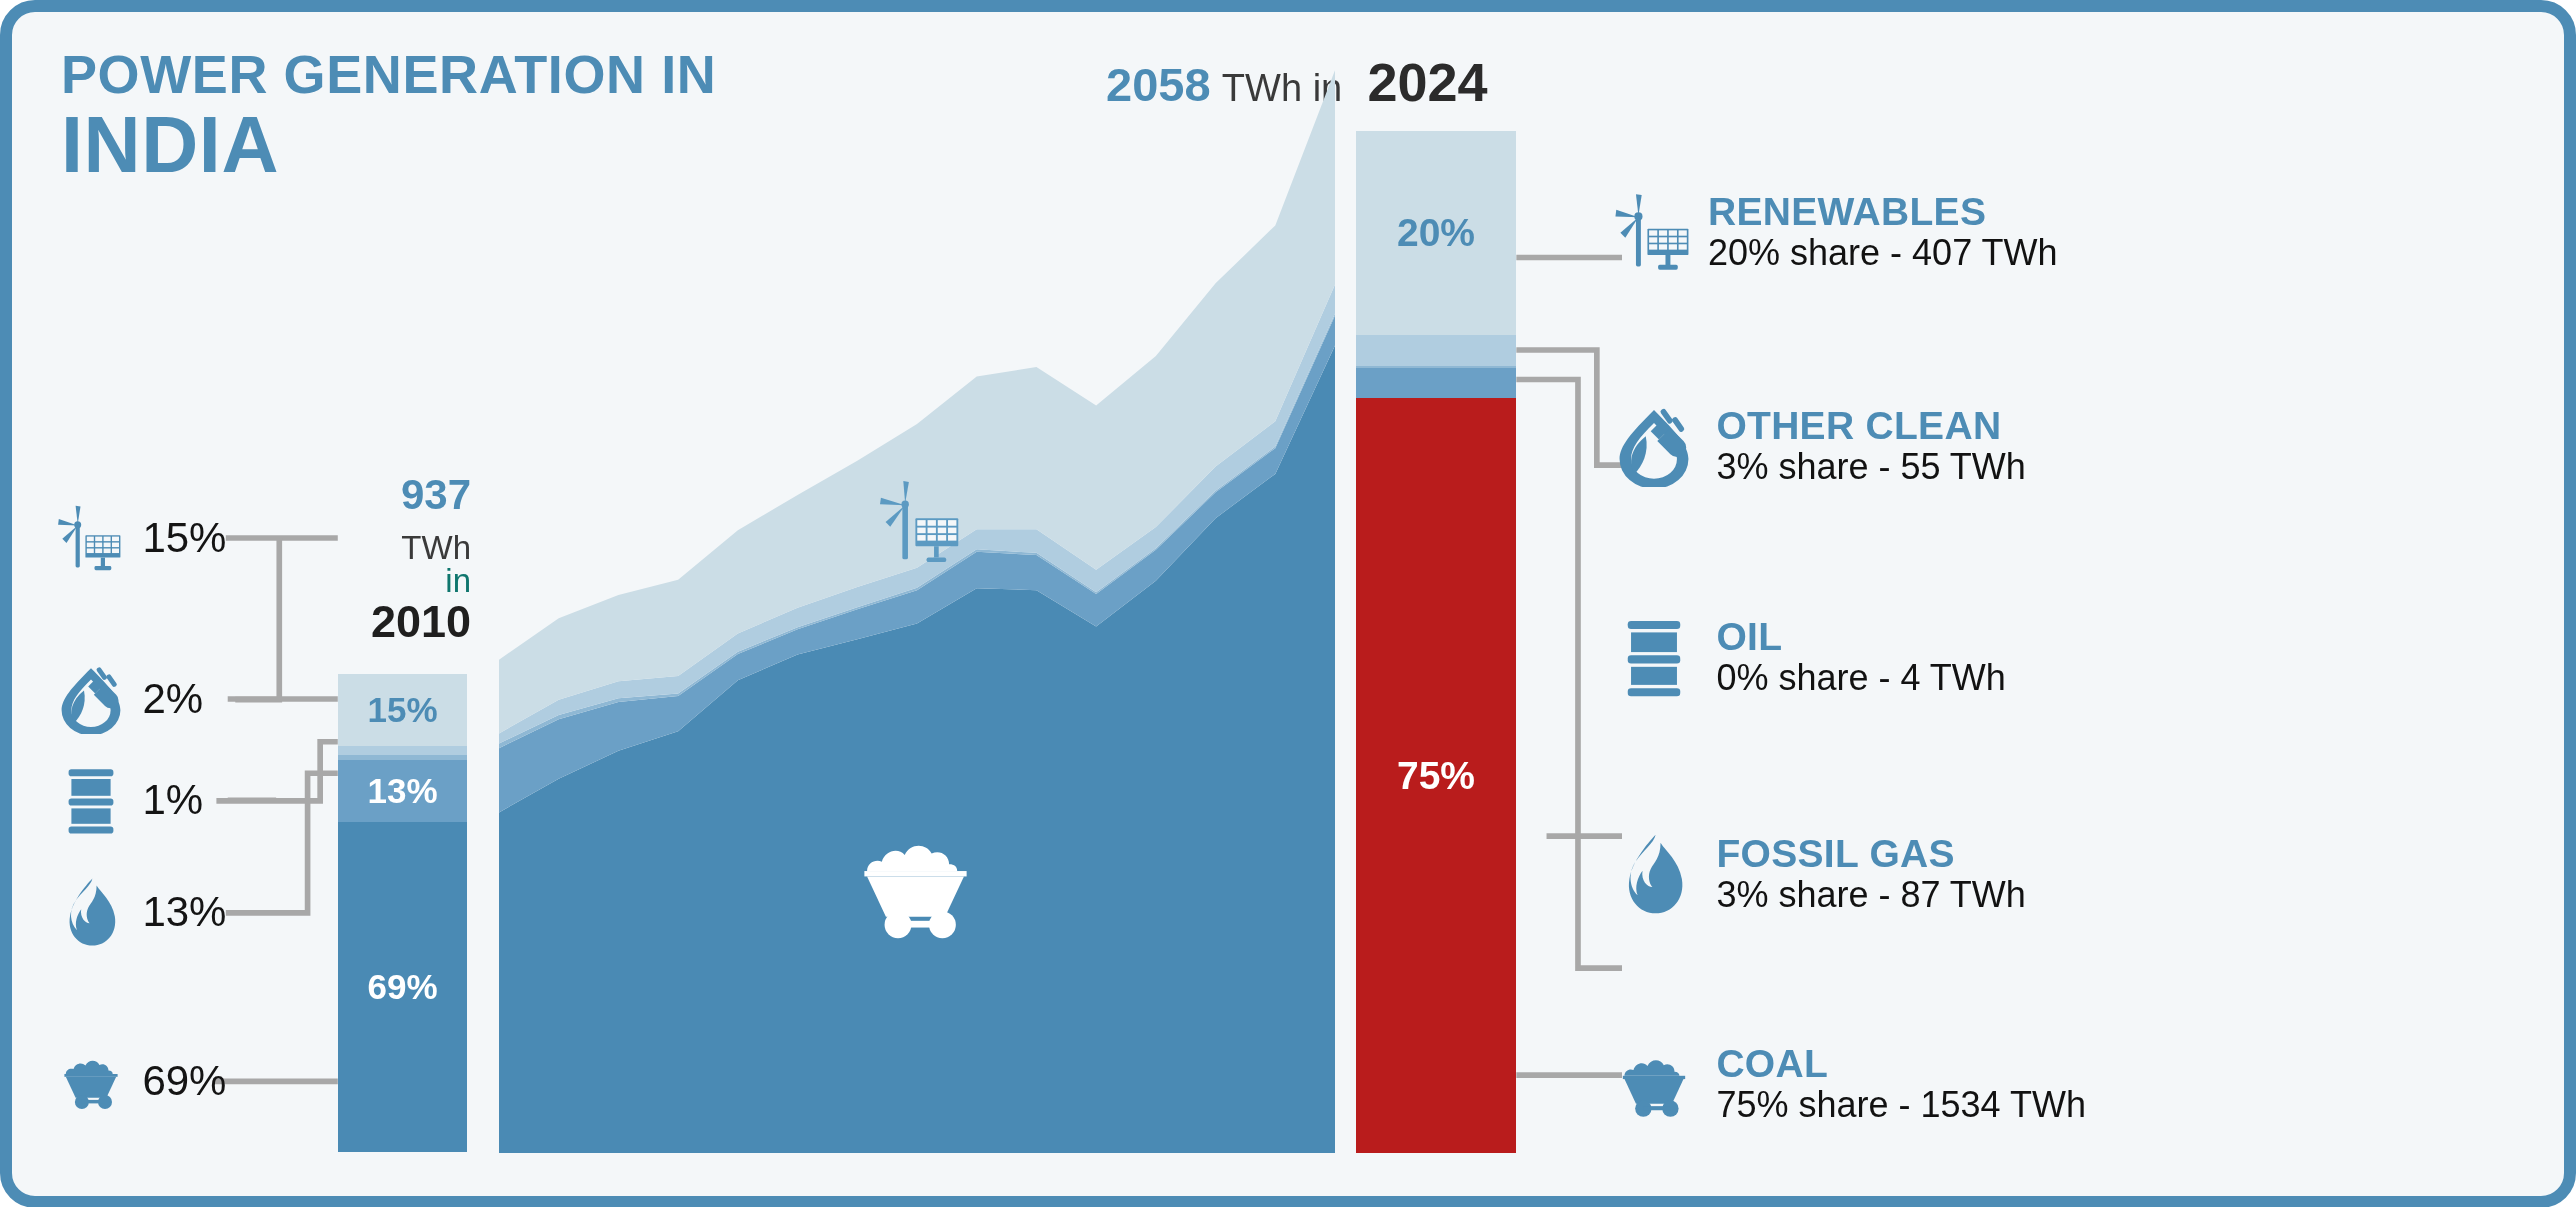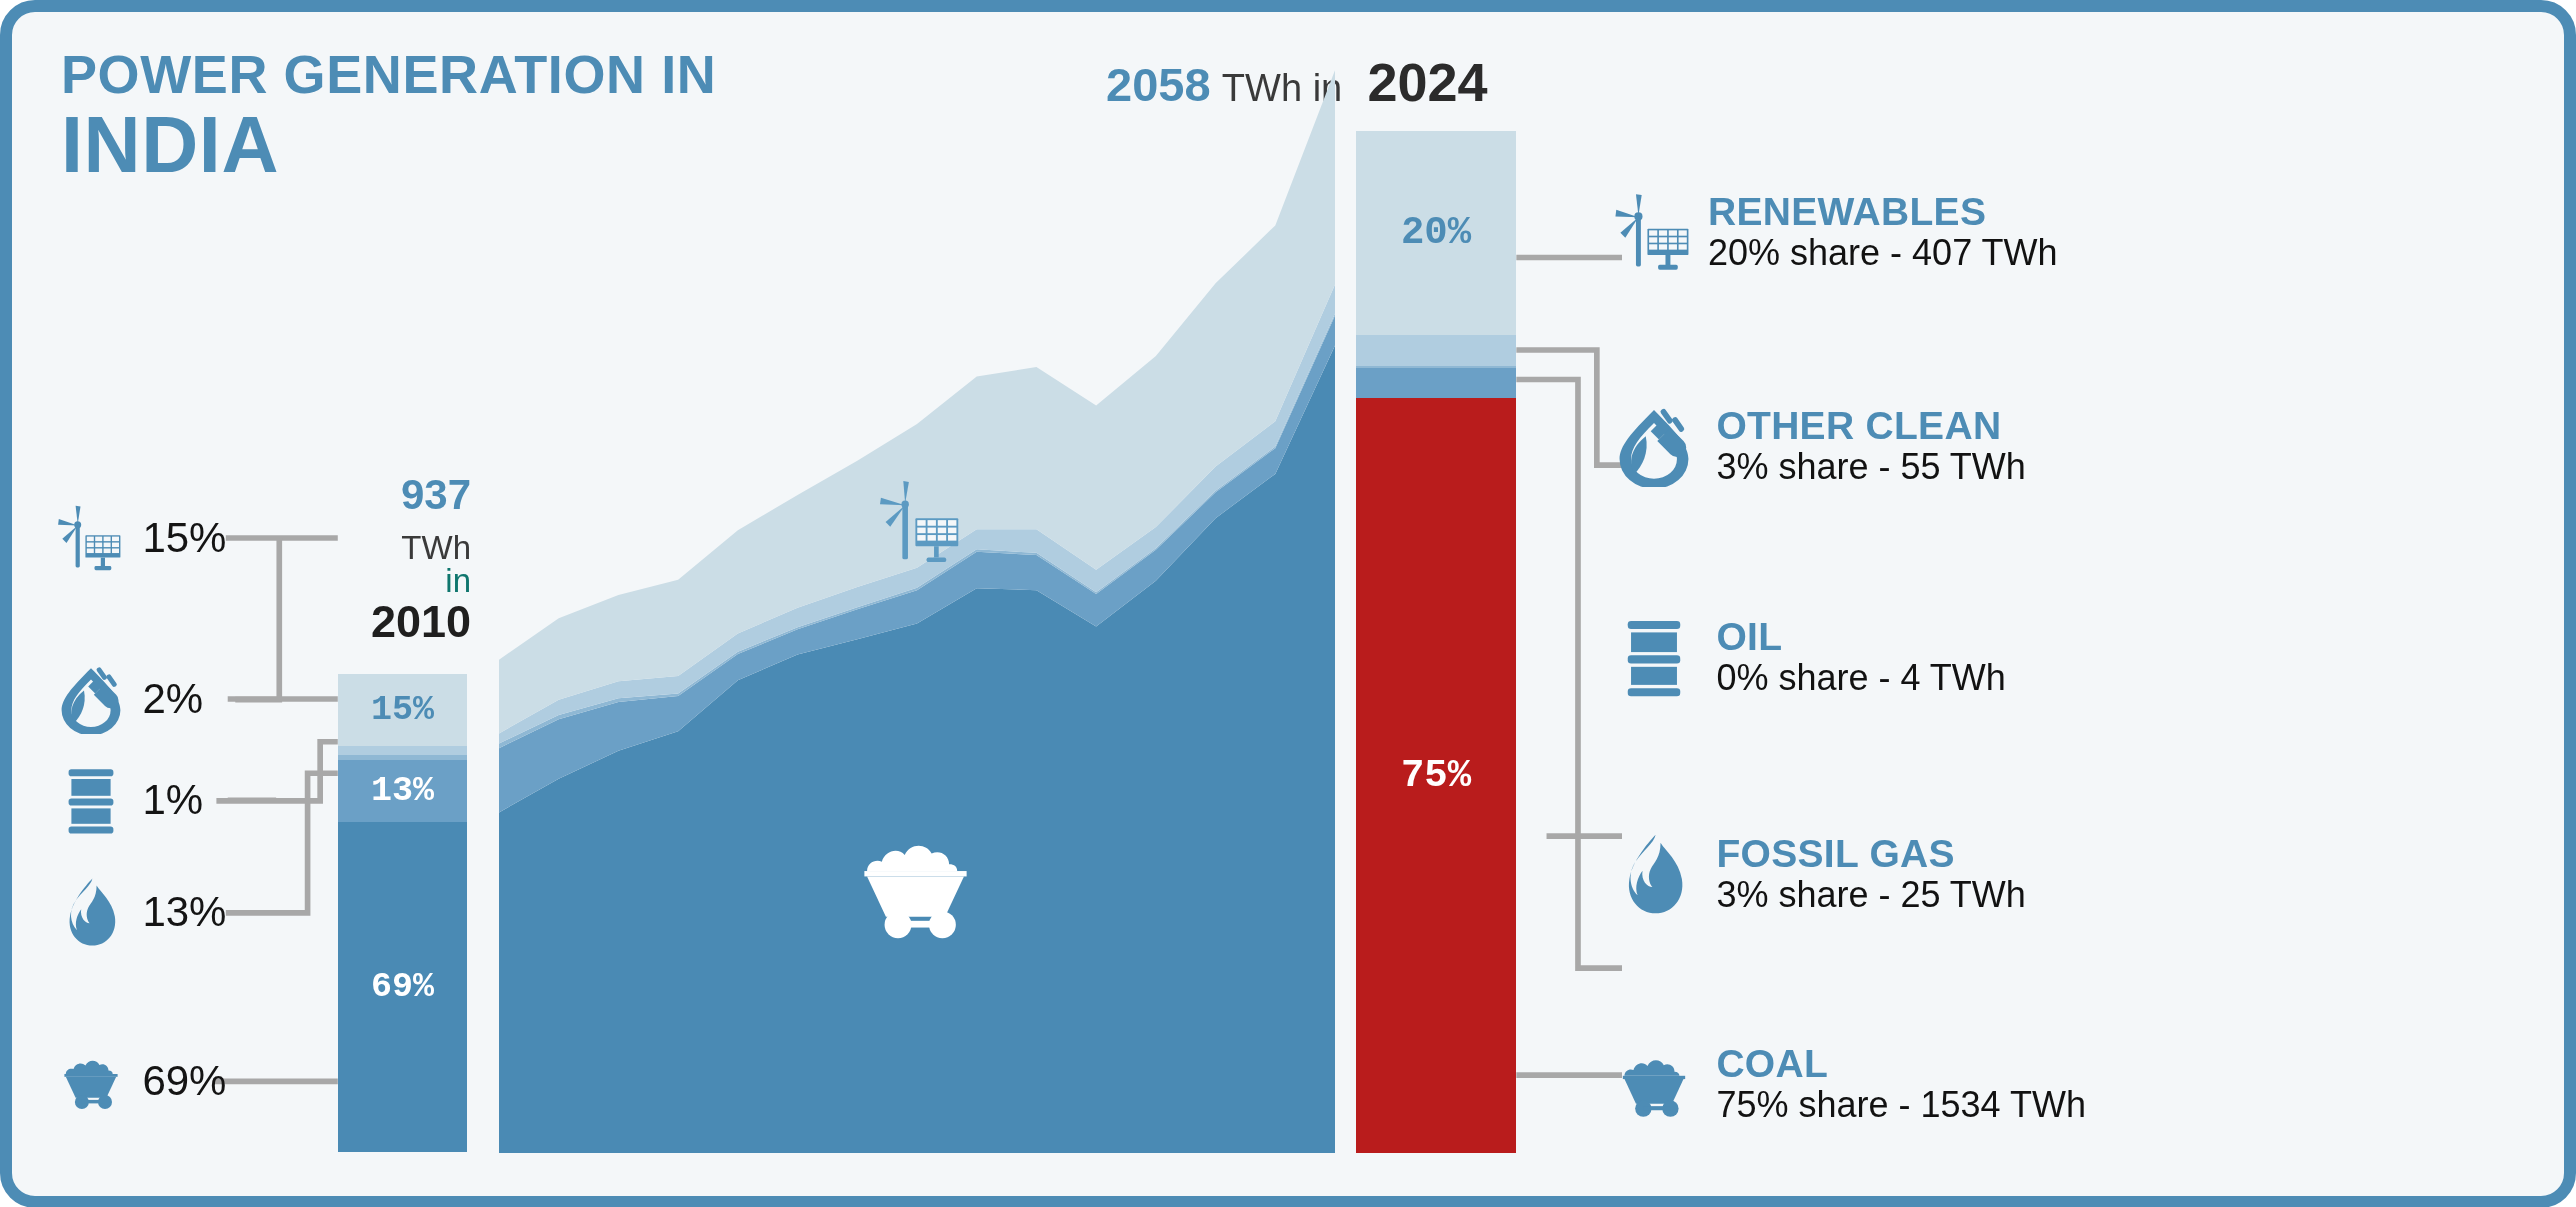--- a/index.html
+++ b/index.html
@@ -43,21 +43,21 @@
   #head2010{
     position:absolute;left:330px;top:462px;width:129px;
     text-align:right;line-height:1.02;
   }
   #head2010 .twh-num{font-size:42px;font-weight:bold;color:#4d8cb5;display:block;}
   #head2010 .twh-unit{font-size:33px;color:#3a3a3a;display:block;margin-top:14px;}
   #head2010 .twh-in{font-size:33px;color:#0f766e;display:block;}
   #head2010 .yr{font-size:45px;font-weight:bold;color:#1f1f1f;display:block;margin-top:1.3px;}
 
   
-  .bar{position:absolute;display:flex;flex-direction:column;font-family:Liberation Mono, monospace;}
+  .bar{position:absolute;display:flex;flex-direction:column;}
   .seg{position:relative;width:100%;display:flex;align-items:center;}
   .seg-label{
     width:100%;text-align:center;font-weight:bold;
     font-size:35px;
   }
   .seg-label.dark{color:#4d8cb5;}
   .seg-label.light{color:#ffffff;}
 
   #bar2010{left:326px;top:662px;width:129px;height:478px;}
   #bar2024{left:1344px;top:119px;width:160px;height:1022px;}
@@ -356,21 +356,21 @@
         <div class="sub">0% share - 4 TWh</div>
      </div>
     </div>
   <div class="legend-item" id="lg3" style="left:1601px;top:821px;">
       <svg class="ico" viewBox="0 0 100 100" width="82" height="82">
         <path fill="#4d8cb5" d="M52 2 C52 2 24 30 20 56 C16 80 32 98 52 98 C72 98 88 80 84 56 C80 34 64 22 58 12
           C58 30 50 36 46 44 C42 52 44 62 48 66 C42 66 34 58 36 46 C30 54 26 66 30 76 C20 66 18 48 28 34 C36 22 50 12 52 2 Z"></path>
       </svg>
       <div class="legend-text">
         <div class="name">FOSSIL GAS</div>
-        <div class="sub">3% share - 25 TWh</div>
+        <div class="sub">3% share - 87 TWh</div>
      </div>
     </div>
   <div class="legend-item" id="lg4" style="left:1601px;top:1031px;">
       <svg class="ico" viewBox="0 0 100 84" width="82" height="82">
         <g fill="#4d8cb5">
           <path d="M14 36 h72 l-14 30 h-44 z"></path>
           <rect x="12" y="32" width="76" height="4"></rect>
           <path d="M14 32 c0-6 6-9 11-7 c2-8 12-11 17-5 c4-9 16-9 20-1 c6-3 13 1 13 8 c4 0 6 2 6 5 z"></path>
           <circle cx="37" cy="72" r="10"></circle>
           <circle cx="70" cy="72" r="10"></circle>

